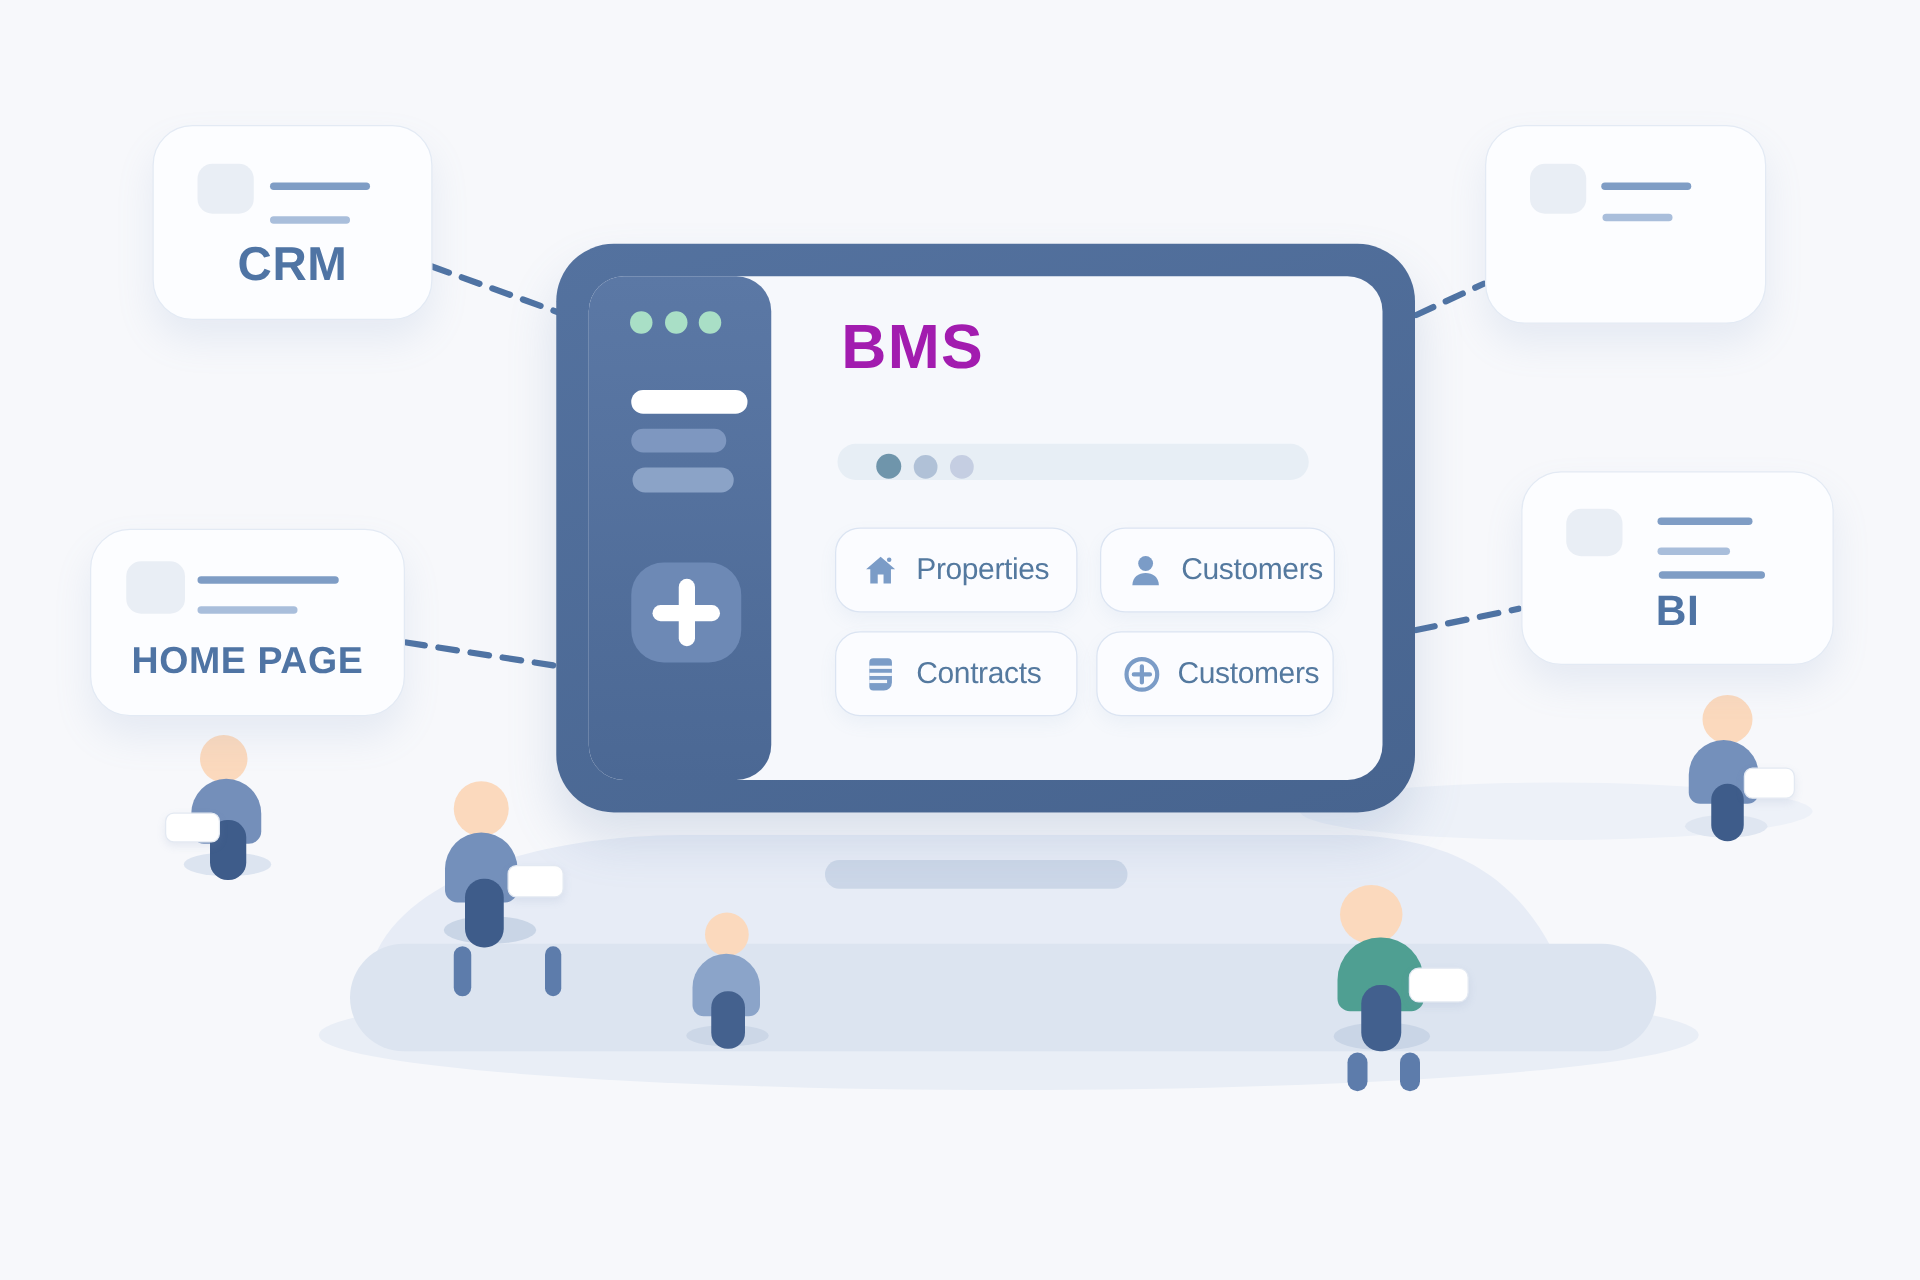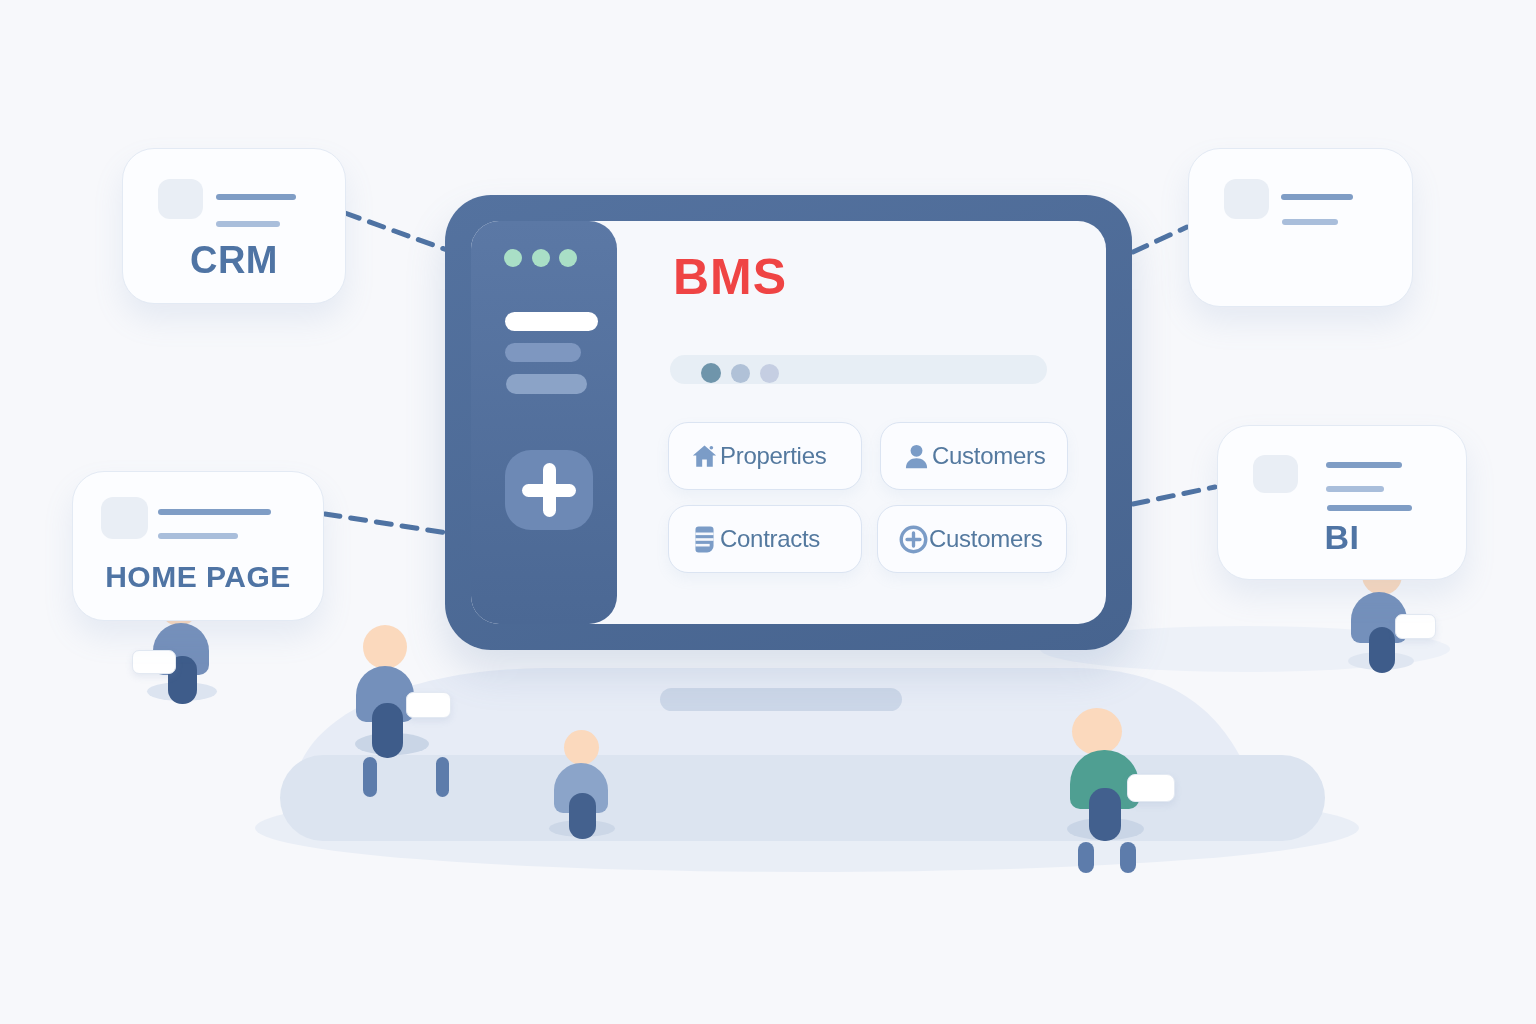--- a/index.html
+++ b/index.html
@@ -7,21 +7,21 @@
     position:relative;width:1536px;height:1024px;overflow:hidden;
     background:#f7f8fb;
     font-family:"Liberation Sans","DejaVu Sans",sans-serif;
   }
   .abs{position:absolute;}
   svg.layer{position:absolute;left:0;top:0;width:1536px;height:1024px;}
 
   
   .sat-card{
     position:absolute;background:#fcfdff;border:1.5px solid #e3eaf4;
-    border-radius:32px;box-shadow:0 16px 30px rgba(130,155,195,.14);margin-top:48px;
+    border-radius:32px;box-shadow:0 16px 30px rgba(130,155,195,.14);
   }
   .sat-icon{position:absolute;background:#e9eef5;border-radius:12px;}
   .sat-line{position:absolute;height:6px;border-radius:3px;}
   .ln-dark{background:#7f9dc5;}
   .ln-light{background:#a9bedb;}
   .sat-label{
     position:absolute;left:0;right:0;text-align:center;font-weight:bold;
     color:#4f74a4;letter-spacing:.5px;line-height:1;
   }
   .card-crm{left:122px;top:100px;width:222px;height:154px;}
@@ -68,33 +68,33 @@
   .sb-b2{left:506px;top:374px;width:81px;height:20px;background:#8ba3c7;}
   .sb-add{
     left:505px;top:450px;width:88px;height:80px;border-radius:26px;
     background:#6d89b5;cursor:pointer;
   }
   .plus-bar{position:absolute;background:#ffffff;border-radius:7px;}
   .plus-h{left:17px;top:34px;width:54px;height:13px;}
   .plus-v{left:37.5px;top:13px;width:13px;height:54px;}
 
   .bms-title{
-    left:673px;top:252px;font-size:50px;font-weight:bold;color:#ef4444;
+    left:673px;top:252px;font-size:50px;font-weight:bold;color:#a21caf;
     line-height:1;letter-spacing:1px;
   }
   .progress-track{
     left:670px;top:355px;width:377px;height:29px;border-radius:15px;background:#e7eef5;
   }
   .p-dot{position:absolute;border-radius:50%;}
   .pd1{left:701px;top:363px;width:20px;height:20px;background:#6f95ab;}
   .pd2{left:731px;top:364px;width:19px;height:19px;background:#b0c1d7;}
   .pd3{left:760px;top:364px;width:19px;height:19px;background:#c5cee2;}
 
   .module-btn{
-    position:absolute;display:flex;align-items:center;
+    position:absolute;display:flex;align-items:center;gap:13px;
     padding-left:20px;box-sizing:border-box;
     background:#fbfcff;border:1.5px solid #dbe4f2;border-radius:20px;
     box-shadow:0 6px 14px rgba(120,150,190,.08);cursor:pointer;
   }
   .mb1{left:668px;top:422px;width:194px;height:68px;}
   .mb2{left:880px;top:422px;width:188px;height:68px;}
   .mb3{left:668px;top:505px;width:194px;height:68px;}
   .mb4{left:877px;top:505px;width:190px;height:68px;}
   .module-label{font-size:24px;color:#54799f;letter-spacing:-.3px;}
   .module-icon{width:31px;height:31px;flex:0 0 31px;}

